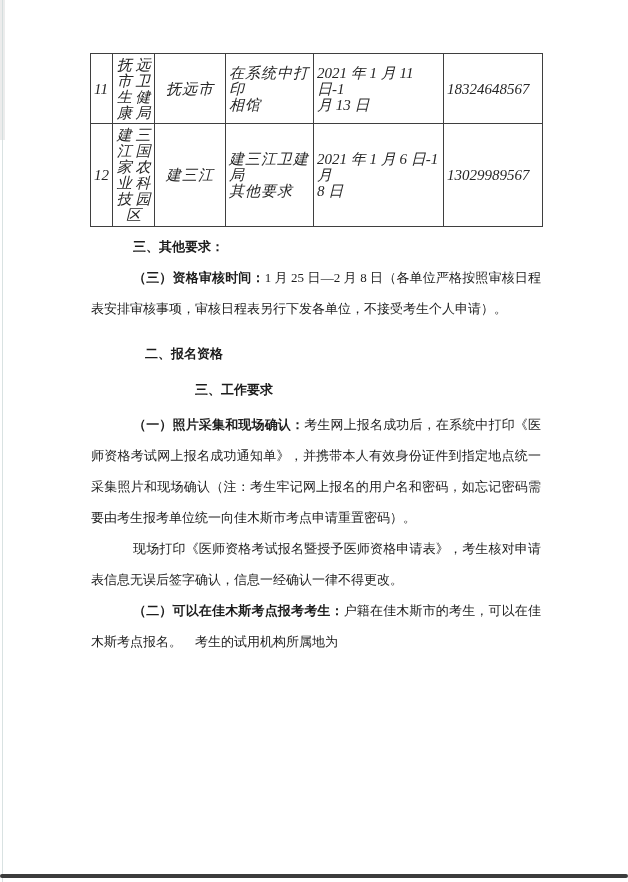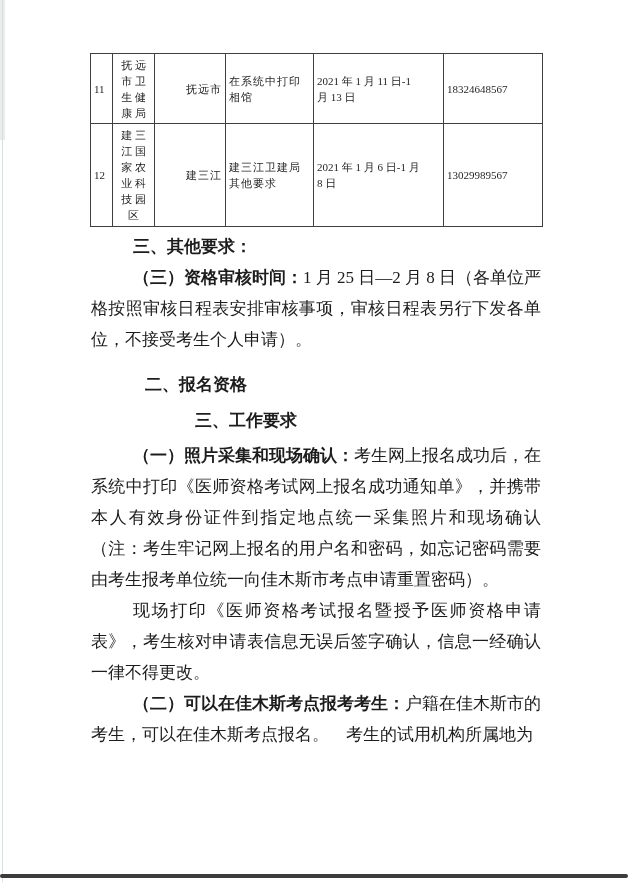--- a/index.html
+++ b/index.html
@@ -16,39 +16,40 @@
   .scan-left-line  { position:absolute; left:2px; top:0; width:1px; height:100%; background:#cfdbdb; opacity:.8; }
   .scan-bottom-edge{ position:absolute; left:0; top:874px; width:628px; height:4px; background:#3c3c3c; border-radius:2px; }
 
   
   table.schedule {
     position:absolute; left:90px; top:53px;
     width:452px; border-collapse:collapse; table-layout:fixed;
   }
   table.schedule td {
     border:1px solid #3f3f3f;
-    font-size:11px; line-height:16px;
+    font-size:15px; line-height:16px;
     color:#262626;
     vertical-align:middle;
     padding:2px 3px;
     overflow:hidden;
+    font-style:italic;
   }
   tr.row-11 { height:70px; }
   tr.row-12 { height:103px; }
   td.c-no    { }
   td.c-unit  { text-align:center; white-space:pre-line; }
-  td.c-area  { text-align:right; padding-left:7px; letter-spacing:1px; }
+  td.c-area  { text-align:center; padding-left:7px; letter-spacing:1px; }
   td.c-place { text-align:left; padding-left:8px; white-space:pre-line; letter-spacing:1px; }
   td.c-date  { text-align:left; white-space:pre-line; }
   td.c-phone { font-size:13.5px; }
 
   
   .content {
     position:absolute; left:91px; top:231px; width:450px;
-    font-size:17px; line-height:31px;
+    font-size:13px; line-height:31px;
     text-align:justify;
     color:#1c1c1c;
   }
   .heading { font-weight:bold; text-align:left; }
   .heading.h-other { margin-left:42px; }
   .heading.h-qualification { margin-left:54px; margin-top:14px; }
   .heading.h-work { margin-left:104px; margin-top:5px; }
   .para { text-indent:42px; }
   .para .lead { font-weight:bold; }
   .para.p-photo { margin-top:4px; }

